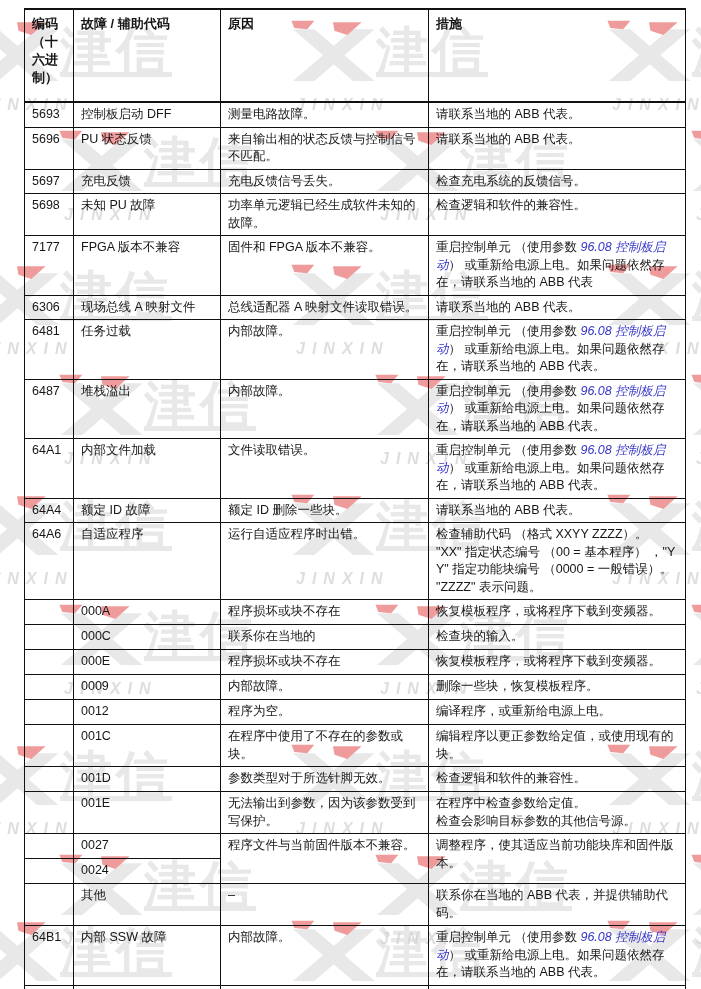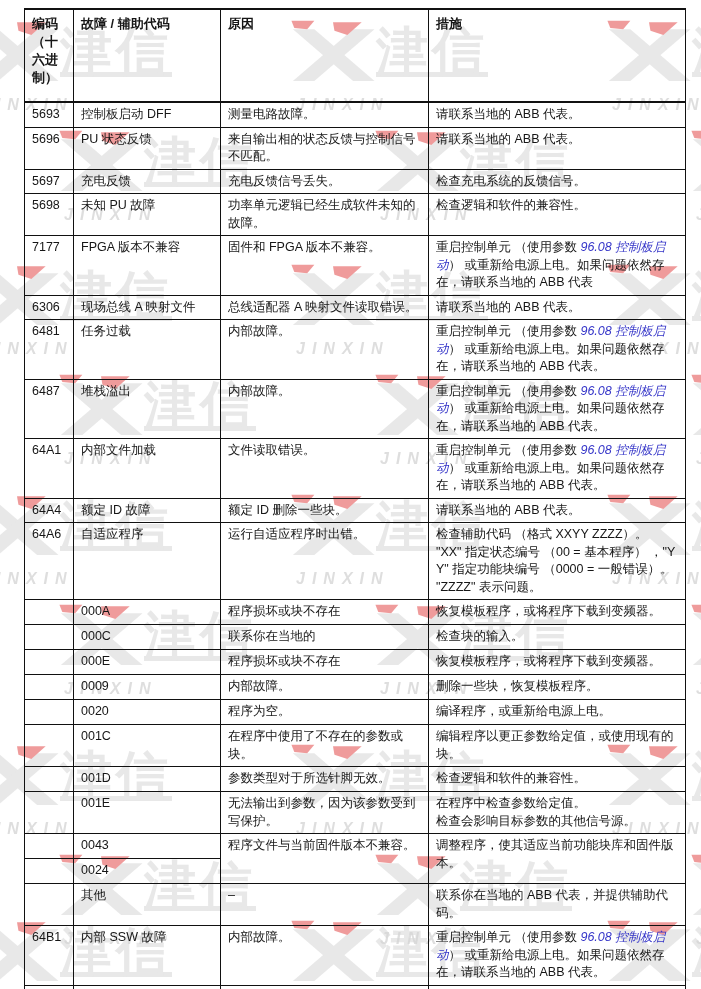--- a/index.html
+++ b/index.html
@@ -420,21 +420,21 @@
           <td class="action"><span class="pre">恢复模板程序，或将程序下载到变频器。</span></td>
         </tr>
         <tr class="short">
           <td class="blank"></td>
           <td class="subcode">0009</td>
           <td class="cause"><span class="pre">内部故障。</span></td>
           <td class="action"><span class="pre">删除一些块，恢复模板程序。</span></td>
         </tr>
         <tr class="short">
           <td class="blank"></td>
-          <td class="subcode">0020</td>
+          <td class="subcode">0012</td>
           <td class="cause"><span class="pre">程序为空。</span></td>
           <td class="action"><span class="pre">编译程序，或重新给电源上电。</span></td>
         </tr>
         <tr class="short">
           <td class="blank"></td>
           <td class="subcode">001C</td>
           <td class="cause"><span class="pre">在程序中使用了不存在的参数或块。</span></td>
           <td class="action"><span class="pre">编辑程序以更正参数给定值，或使用现有的块。</span></td>
         </tr>
         <tr class="short">
@@ -445,21 +445,21 @@
         </tr>
         <tr class="short">
           <td class="blank"></td>
           <td class="subcode">001E</td>
           <td class="cause"><span class="pre">无法输出到参数，因为该参数受到写保护。</span></td>
           <td class="action"><span class="pre">在程序中检查参数给定值。
 检查会影响目标参数的其他信号源。</span></td>
         </tr>
         <tr class="short">
           <td class="blank"></td>
-          <td class="subcode">0043</td>
+          <td class="subcode">0027</td>
           <td class="cause" rowspan="2"><span class="pre">程序文件与当前固件版本不兼容。</span></td>
           <td class="action" rowspan="2"><span class="pre">调整程序，使其适应当前功能块库和固件版本。</span></td>
         </tr>
         <tr class="short">
           <td class="blank"></td>
           <td class="subcode">0024</td>
         </tr>
         <tr class="short">
           <td class="blank"></td>
           <td class="subcode">其他</td>

